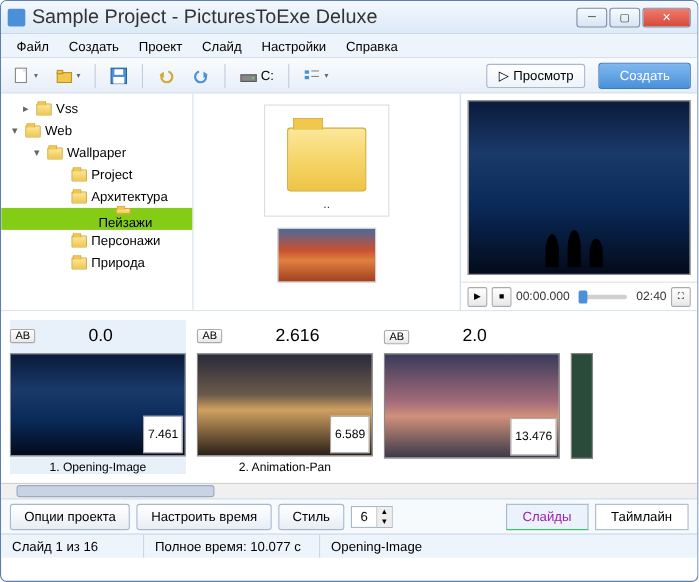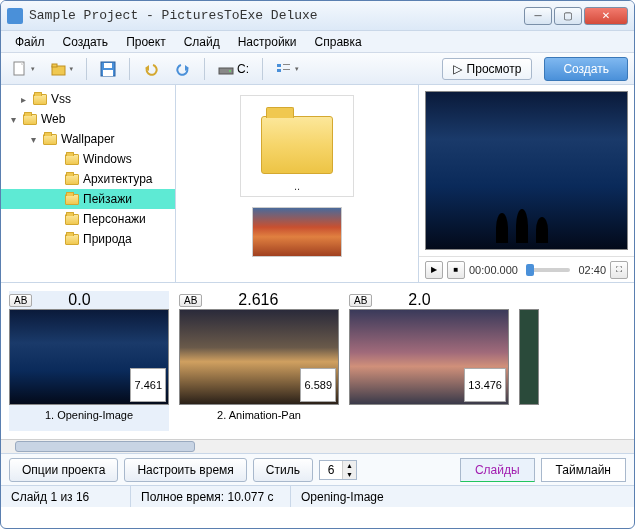--- a/index.html
+++ b/index.html
@@ -1,57 +1,57 @@
 <!DOCTYPE html>
 <html><head>
 <meta charset="utf-8">
 <style>
 * { box-sizing: border-box; margin: 0; padding: 0; font-family: "Segoe UI", Tahoma, sans-serif; font-size: 12px; }
 body { background: #fff; }
 .window { width: 635px; height: 529px; border: 1px solid #5a7fb0; border-radius: 6px; overflow: hidden; display: flex; flex-direction: column; background: #fff; }
 .titlebar { height: 30px; background: linear-gradient(#f4f8fd,#dce9f7); display: flex; align-items: center; padding: 0 6px; border-bottom: 1px solid #c9d7e8; }
 .app-icon { width: 16px; height: 16px; background: #4a90d9; margin-right: 6px; border-radius: 2px; }
-.title-text { flex: 1; color: #333; font-size: 13px; font-family: Liberation Mono, monospace; }
+.title-text { flex: 1; color: #333; font-size: 18px; }
 .win-btns { display: flex; gap: 2px; }
 .win-btn { width: 28px; height: 18px; border: 1px solid #7a8fa8; border-radius: 3px; background: linear-gradient(#f8fbfe,#d7e4f2); display: flex; align-items: center; justify-content: center; font-size: 10px; color: #333; cursor: pointer; }
 .win-btn.close { background: linear-gradient(#f27b6e,#d44a3a); color: #fff; width: 44px; }
 .menubar { height: 22px; background: #eef4fb; border-bottom: 1px solid #d0dae8; display: flex; align-items: center; padding: 0 6px; gap: 2px; }
 .menu-item { padding: 2px 8px; cursor: pointer; }
 .toolbar { height: 32px; background: linear-gradient(#fafcfe,#e6eef8); border-bottom: 1px solid #c9d7e8; display: flex; align-items: center; padding: 0 6px; gap: 6px; }
 .tb-btn { padding: 3px 5px; border-radius: 3px; cursor: pointer; display: flex; align-items: center; gap: 3px; }
 .tb-sep { width: 1px; height: 22px; background: #c0cddc; margin: 0 2px; }
 .tb-spacer { flex: 1; }
 .btn-preview { border: 1px solid #a8b8cc; padding: 3px 10px; border-radius: 3px; background: linear-gradient(#fff,#eef4fa); cursor: pointer; display: flex; align-items: center; gap: 4px; }
 .btn-create { background: linear-gradient(#7fb8f0,#4a90d9); color: #fff; border: 1px solid #3a78b8; padding: 4px 18px; border-radius: 3px; cursor: pointer; margin-left: 6px; }
 .main { flex: 1; display: flex; flex-direction: column; overflow: hidden; }
 .upper { height: 198px; display: flex; border-bottom: 1px solid #c9d7e8; }
 .tree-pane { width: 175px; border-right: 1px solid #c9d7e8; overflow-y: auto; background: #fff; padding: 4px 0; }
 .tree-item { display: flex; align-items: center; height: 20px; padding-left: 4px; cursor: pointer; white-space: nowrap; }
-.tree-item.selected { background: #5eead4; }
+.tree-item.selected { background: #84cc16; flex-direction: column; }
 .tree-toggle { width: 12px; color: #666; font-size: 10px; }
 .folder-icon { width: 14px; height: 11px; background: linear-gradient(#fce79a,#f0c850); border: 1px solid #d4a830; border-radius: 1px; margin-right: 4px; position: relative; }
 .folder-icon:before { content: ""; position: absolute; top: -3px; left: 0; width: 6px; height: 3px; background: #f0c850; border: 1px solid #d4a830; border-bottom: none; border-radius: 1px 1px 0 0; }
 .file-pane { flex: 1; border-right: 1px solid #c9d7e8; background: #fff; padding: 10px; display: flex; flex-direction: column; align-items: center; gap: 10px; overflow: hidden; }
 .big-folder { width: 72px; height: 58px; background: linear-gradient(#fce79a 0%,#f6d56a 50%,#edc445 100%); border: 1px solid #d4a830; border-radius: 3px; position: relative; margin-top: 8px; }
 .big-folder:before { content: ""; position: absolute; top: -10px; left: 4px; width: 26px; height: 10px; background: #f0c850; border: 1px solid #d4a830; border-bottom: none; border-radius: 2px 2px 0 0; }
 .file-label { font-size: 11px; color: #333; }
 .canyon-thumb { width: 90px; height: 50px; background: linear-gradient(#4a6a9a 0%, #c85030 40%, #e08040 60%, #a04020 100%); border: 1px solid #ccc; }
 .preview-pane { width: 215px; display: flex; flex-direction: column; background: #fff; }
 .preview-img { flex: 1; margin: 6px; border: 1px solid #888; background: linear-gradient(180deg,#0a1a3a 0%,#1a3a6a 30%,#0a2a5a 60%,#030a1a 100%); position: relative; overflow: hidden; }
 .silhouette { position: absolute; bottom: 6px; width: 12px; height: 28px; background: #000; border-radius: 50% 50% 0 0; }
 .preview-controls { height: 26px; display: flex; align-items: center; padding: 0 6px; gap: 4px; border-top: 1px solid #e0e0e0; }
 .play-btn { width: 18px; height: 18px; border: 1px solid #aaa; background: linear-gradient(#fff,#e8e8e8); border-radius: 2px; display: flex; align-items: center; justify-content: center; font-size: 8px; cursor: pointer; }
 .time-txt { font-size: 11px; color: #333; }
 .slider { flex: 1; height: 4px; background: #d0d0d0; border-radius: 2px; position: relative; margin: 0 4px; }
 .slider-thumb { position: absolute; left: 0; top: -4px; width: 8px; height: 12px; background: #4a90d9; border-radius: 2px; }
 .slides-pane { height: 170px; background: #fff; display: flex; flex-direction: column; overflow: hidden; }
 .slides-strip { flex: 1; display: flex; padding: 8px; gap: 10px; overflow-x: auto; }
 .slide-card { width: 160px; display: flex; flex-direction: column; }
 .slide-card.sel { background: #e8f0fa; }
-.slide-head { display: flex; align-items: center; gap: 4px; height: 18px; text-align: center; }
+.slide-head { display: flex; align-items: center; gap: 16px; height: 30px; text-align: center; }
 .ab-btn { border: 1px solid #aaa; background: linear-gradient(#fff,#e8e8e8); padding: 0 4px; font-size: 10px; border-radius: 2px; cursor: pointer; }
 .slide-time { font-size: 16px; margin-left: 32px; }
 .slide-thumb { width: 160px; height: 96px; border: 1px solid #888; position: relative; overflow: hidden; }
 .slide-dur { position: absolute; right: 2px; bottom: 2px; background: #fff; border: 1px solid #aaa; font-size: 11px; padding: 10px 3px; }
 .slide-name { text-align: center; font-size: 11px; margin-top: 4px; }
 .slides-scroll { height: 14px; border-top: 1px solid #d0d0d0; background: #f0f0f0; position: relative; }
 .scroll-thumb { position: absolute; left: 14px; top: 1px; width: 180px; height: 11px; background: #c8d4e4; border: 1px solid #9aaac0; border-radius: 3px; }
 .bottom-bar { height: 32px; display: flex; align-items: center; padding: 1px 8px; gap: 6px; border-top: 1px solid #c9d7e8; background: #f7fafd; justify-content: center; }
 .btn-std { border: 1px solid #a8b8cc; background: linear-gradient(#fff,#e8eef6); padding: 4px 12px; border-radius: 3px; cursor: pointer; }
 .tab-btn { border: 1px solid #a8b8cc; background: #fff; padding: 4px 14px; cursor: pointer; }
@@ -164,21 +164,21 @@
             <span>Web</span>
           </div>
           <div class="tree-item" style="padding-left: 30px;">
             <span class="tree-toggle">▾</span>
             <span class="folder-icon"></span>
             <span>Wallpaper</span>
           </div>
           <div class="tree-item" style="padding-left: 52px;">
             <span class="tree-toggle"></span>
             <span class="folder-icon"></span>
-            <span>Windows</span>
+            <span>Project</span>
           </div>
           <div class="tree-item" style="padding-left: 52px;">
             <span class="tree-toggle"></span>
             <span class="folder-icon"></span>
             <span>Архитектура</span>
           </div>
           <div class="tree-item selected" style="padding-left: 52px;">
             <span class="tree-toggle"></span>
             <span class="folder-icon"></span>
             <span>Пейзажи</span>

